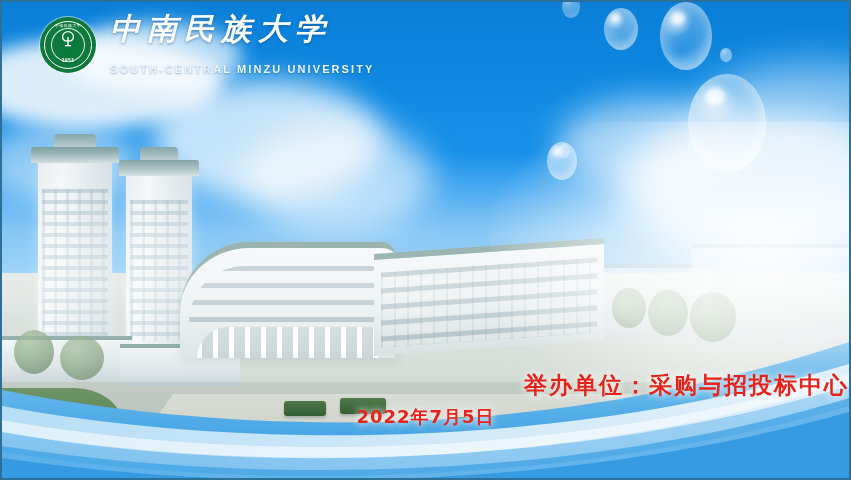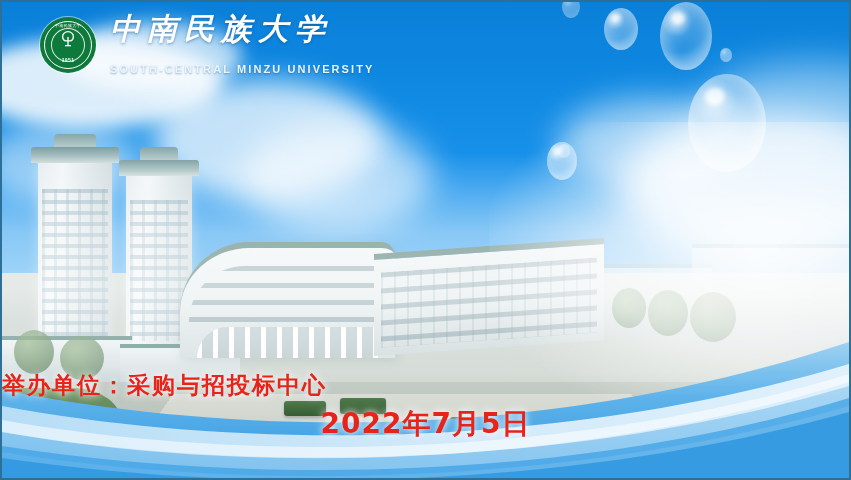--- a/index.html
+++ b/index.html
@@ -217,31 +217,31 @@
     font-family:"DejaVu Sans","Liberation Sans",sans-serif;
     font-size:63px;font-weight:bold;letter-spacing:4px;
     color:#ee1111;
     text-shadow:
       0 0 10px rgba(255,255,255,.95),
       0 0 20px rgba(255,255,255,.8),
       2px 2px 0 rgba(170,0,0,.25);
     white-space:nowrap;
   }
   .organizer{
-    position:absolute;left:0;right:0;top:368px;text-align:left;
+    position:absolute;left:0;right:0;top:368px;text-align:right;
     font-family:"DejaVu Sans","Liberation Sans",sans-serif;
     font-size:23px;font-weight:bold;letter-spacing:2px;
     color:#e8231a;
     text-shadow:0 0 6px rgba(255,255,255,.85),0 0 12px rgba(255,255,255,.6);
     white-space:nowrap;
   }
   .date-line{
     position:absolute;left:0;right:0;top:403px;text-align:center;
     font-family:"DejaVu Sans","Liberation Sans",sans-serif;
-    font-size:28px;font-weight:bold;letter-spacing:1px;
+    font-size:18px;font-weight:bold;letter-spacing:1px;
     color:#e8231a;
     text-shadow:0 0 6px rgba(255,255,255,.85),0 0 12px rgba(255,255,255,.6);
     white-space:nowrap;
   }
 </style>
 </head>
 <body>
 
 <div id="poster">
 

